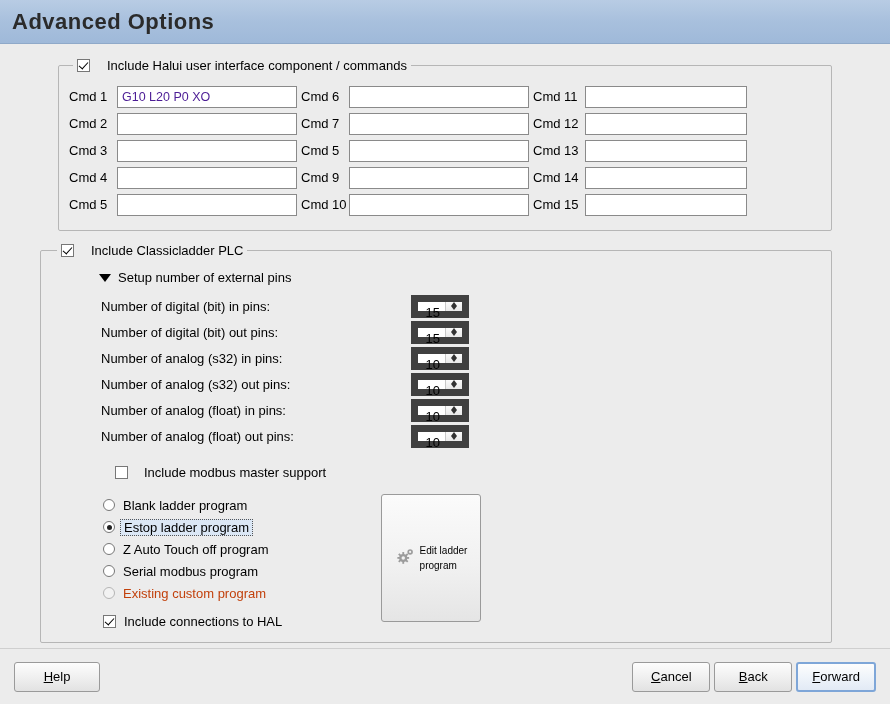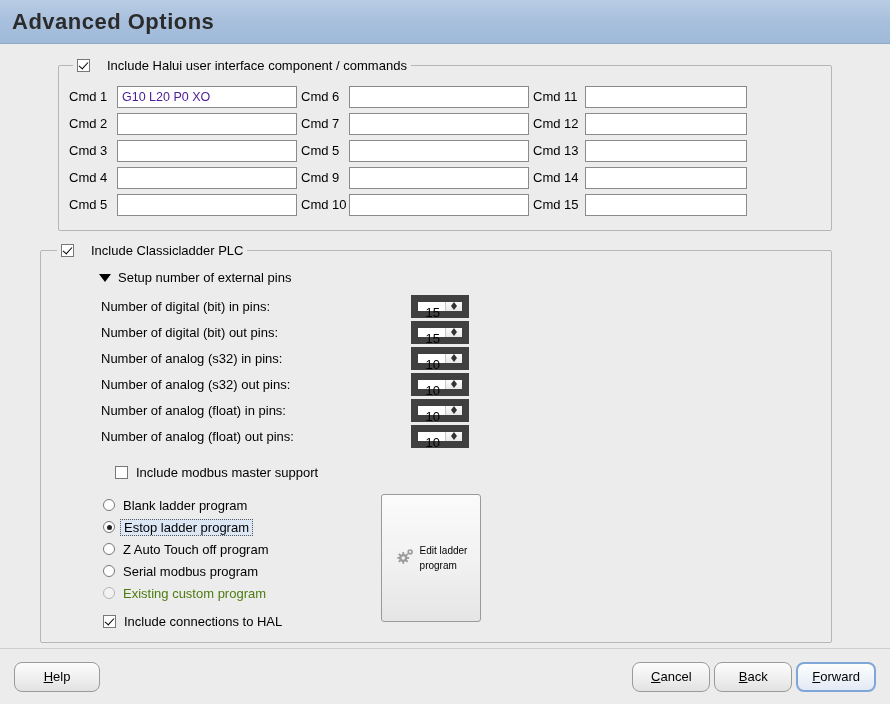--- a/index.html
+++ b/index.html
@@ -207,21 +207,21 @@
   }
   .arw-dn {
     width: 0; height: 0;
     border-left: 3.5px solid transparent;
     border-right: 3.5px solid transparent;
     border-top: 4px solid #333;
   }
   .modbus-row {
     display: flex;
     align-items: center;
-    gap: 8px;
+    gap: 16px;
     margin: 16px 0 14px 52px;
     padding-left: 12px;
   }
   .lower-area {
     display: flex;
     align-items: flex-start;
     margin-left: 52px;
   }
   .radio-col {
     width: 270px;
@@ -235,21 +235,21 @@
   .radio-row .lbl {
     font-size: 13px;
   }
   .radio-row .lbl.sel {
     border: 1px dotted #555;
     padding: 0 3px;
     margin: 0 -3px;
     background: #dbe7f5;
   }
   .radio-row .lbl.disabled {
-    color: #4d7c0f;
+    color: #c2410c;
   }
   .hal-row {
     display: flex;
     align-items: center;
     gap: 8px;
     height: 22px;
     margin-top: 6px;
   }
   .edit-btn {
     width: 100px;
@@ -280,21 +280,21 @@
     display: flex;
     align-items: center;
     padding: 0 14px;
     box-sizing: border-box;
     background: #ececec;
   }
   .btn {
     min-width: 78px;
     height: 30px;
     border: 1px solid #9a9a9a;
-    border-radius: 8px;
+    border-radius: 3px;
     background: linear-gradient(to bottom,#fdfdfd 0%,#f0f0f0 50%,#e2e2e2 100%);
     font-size: 13px;
     display: flex;
     align-items: center;
     justify-content: center;
     padding: 0 14px;
     box-sizing: border-box;
     color: #000;
   }
   .btn.help { min-width: 86px; }

